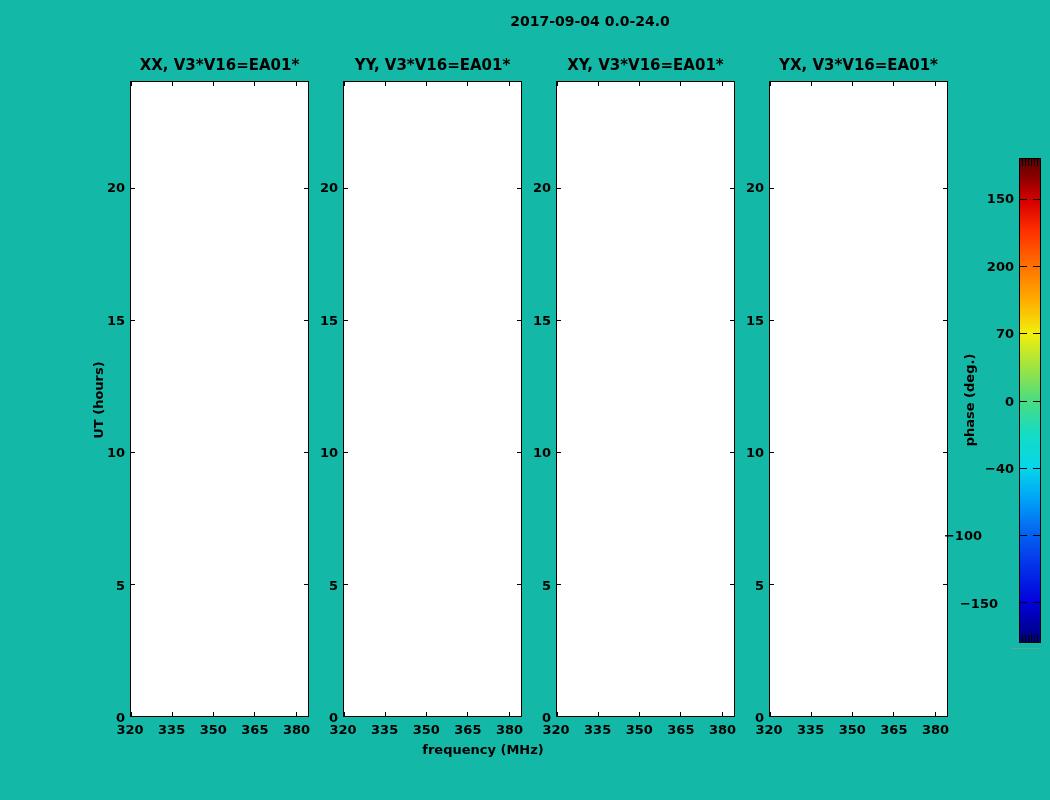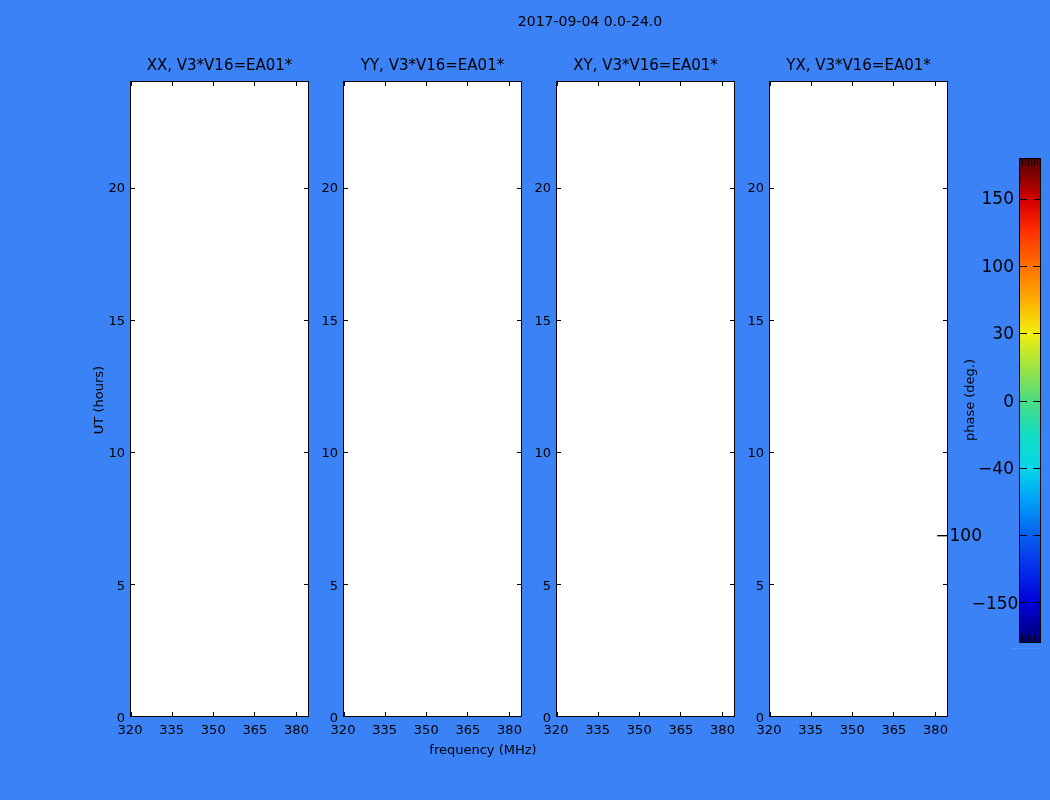--- a/index.html
+++ b/index.html
@@ -9,21 +9,22 @@
     width: 1050px;
     height: 800px;
     overflow: hidden;
     font-family: "DejaVu Sans", "Liberation Sans", sans-serif;
     color: #000000;
   }
   .figure {
     position: relative;
     width: 1050px;
     height: 800px;
-    background: #3b82f6;
+    background: #14b8a6;
+    font-weight: bold;
   }
   .suptitle {
     position: absolute;
     left: 590px;
     top: 13px;
     transform: translateX(-50%);
     font-size: 14px;
     white-space: nowrap;
   }
   .panel {
@@ -107,21 +108,21 @@
     height: 7px;
     background-image: repeating-linear-gradient(to right, #000 0px, #000 1px, transparent 1px, transparent 3px);
   }
   .cb-hatch.top { top: 0; }
   .cb-hatch.bottom { bottom: 0; }
   .cb-tick { position: absolute; height: 1px; width: 7px; background: #000; }
   .cb-tick.left { left: 0; }
   .cb-tick.right { right: 0; }
   .cb-ticklabel {
     position: absolute;
-    font-size: 17px;
+    font-size: 13px;
     white-space: nowrap;
     transform: translateY(-50%);
     text-align: right;
   }
   .cb-dots {
     position: absolute;
     left: 1013px;
     top: 648px;
     width: 27px;
     height: 0;
@@ -305,19 +306,19 @@
       <div class="cb-tick right" style="top: 63.8889%;"></div>
       <div class="cb-tick left" style="top: 77.7778%;"></div>
       <div class="cb-tick right" style="top: 77.7778%;"></div>
       <div class="cb-tick left" style="top: 91.6667%;"></div>
       <div class="cb-tick right" style="top: 91.6667%;"></div>
     </div>
   <div class="cb-dots"></div>
   <div class="cbar-label">phase (deg.)</div>
 
 <div class="cb-ticklabel" style="top: 198.417px; left: 960px; width: 54px;">150</div>
-    <div class="cb-ticklabel" style="top: 265.778px; left: 960px; width: 54px;">100</div>
-    <div class="cb-ticklabel" style="top: 333.139px; left: 960px; width: 54px;">30</div>
+    <div class="cb-ticklabel" style="top: 265.778px; left: 960px; width: 54px;">200</div>
+    <div class="cb-ticklabel" style="top: 333.139px; left: 960px; width: 54px;">70</div>
     <div class="cb-ticklabel" style="top: 400.5px; left: 960px; width: 54px;">0</div>
     <div class="cb-ticklabel" style="top: 467.861px; left: 960px; width: 54px;">−40</div>
     <div class="cb-ticklabel" style="top: 535.222px; left: 928px; width: 54px;">−100</div>
-    <div class="cb-ticklabel" style="top: 602.583px; left: 968px; width: 54px; text-align: center;">−150</div>
+    <div class="cb-ticklabel" style="top: 602.583px; left: 944px; width: 54px;">−150</div>
   </div>
 
 </body></html>

